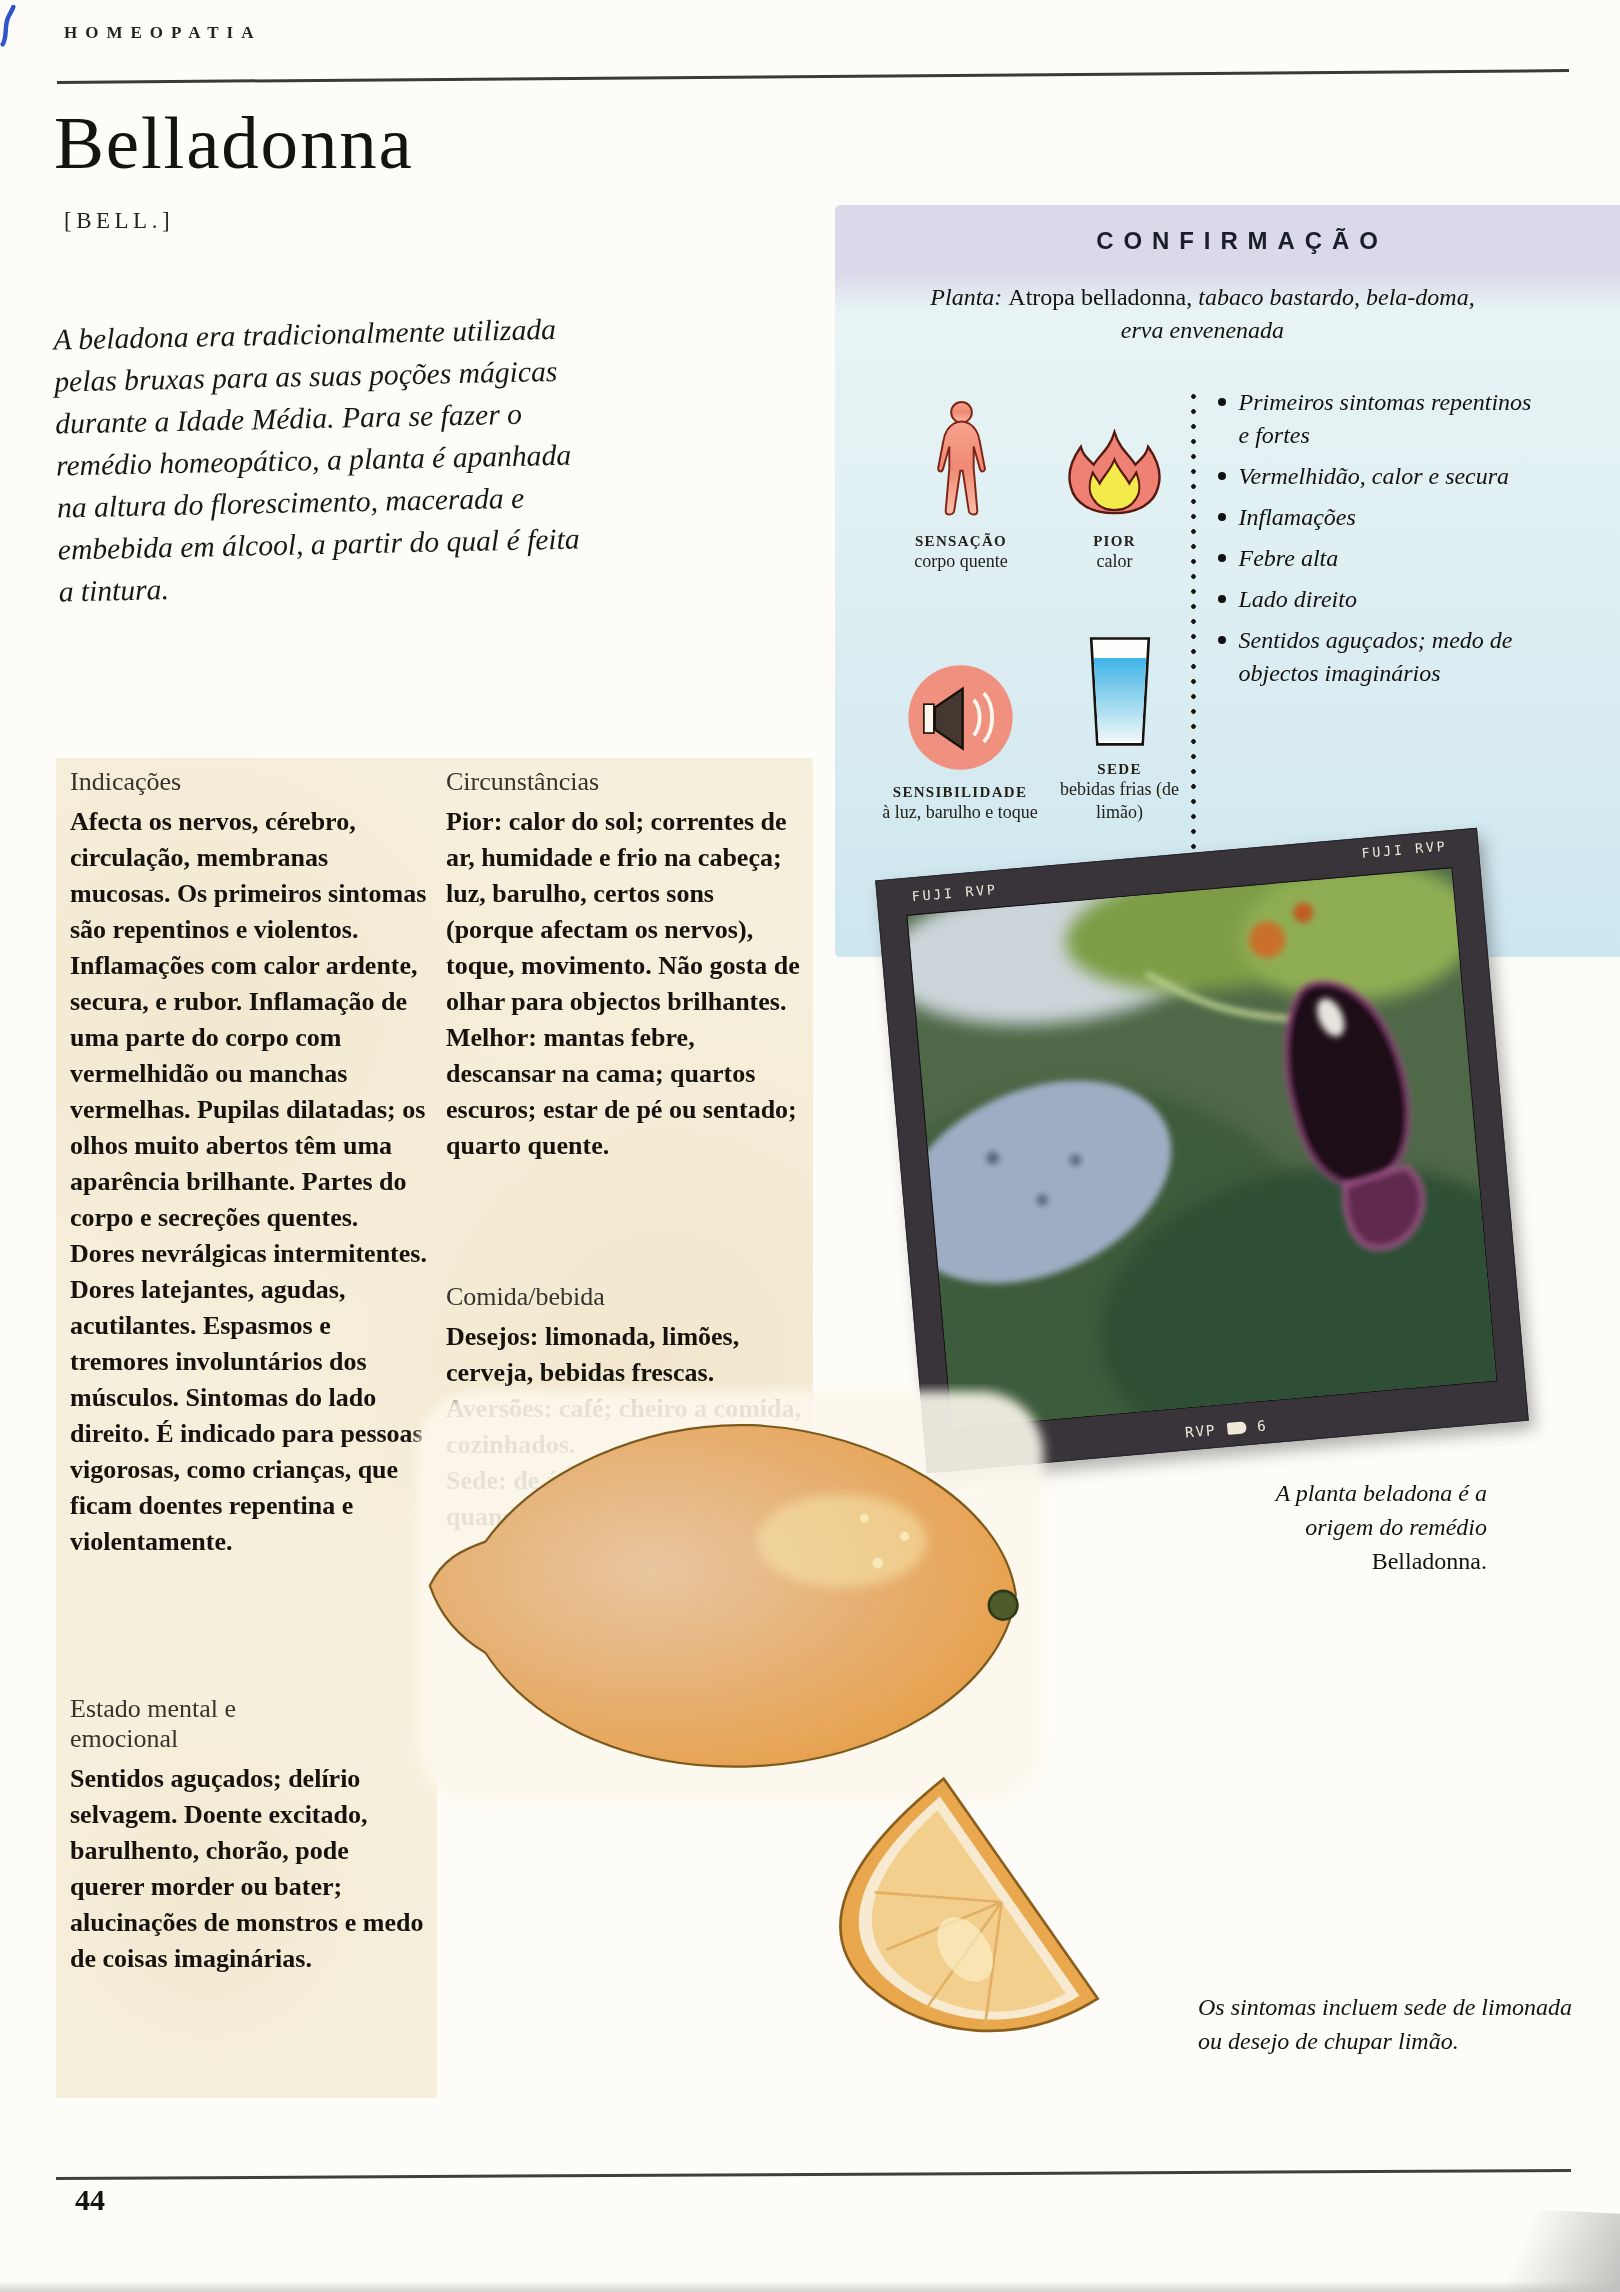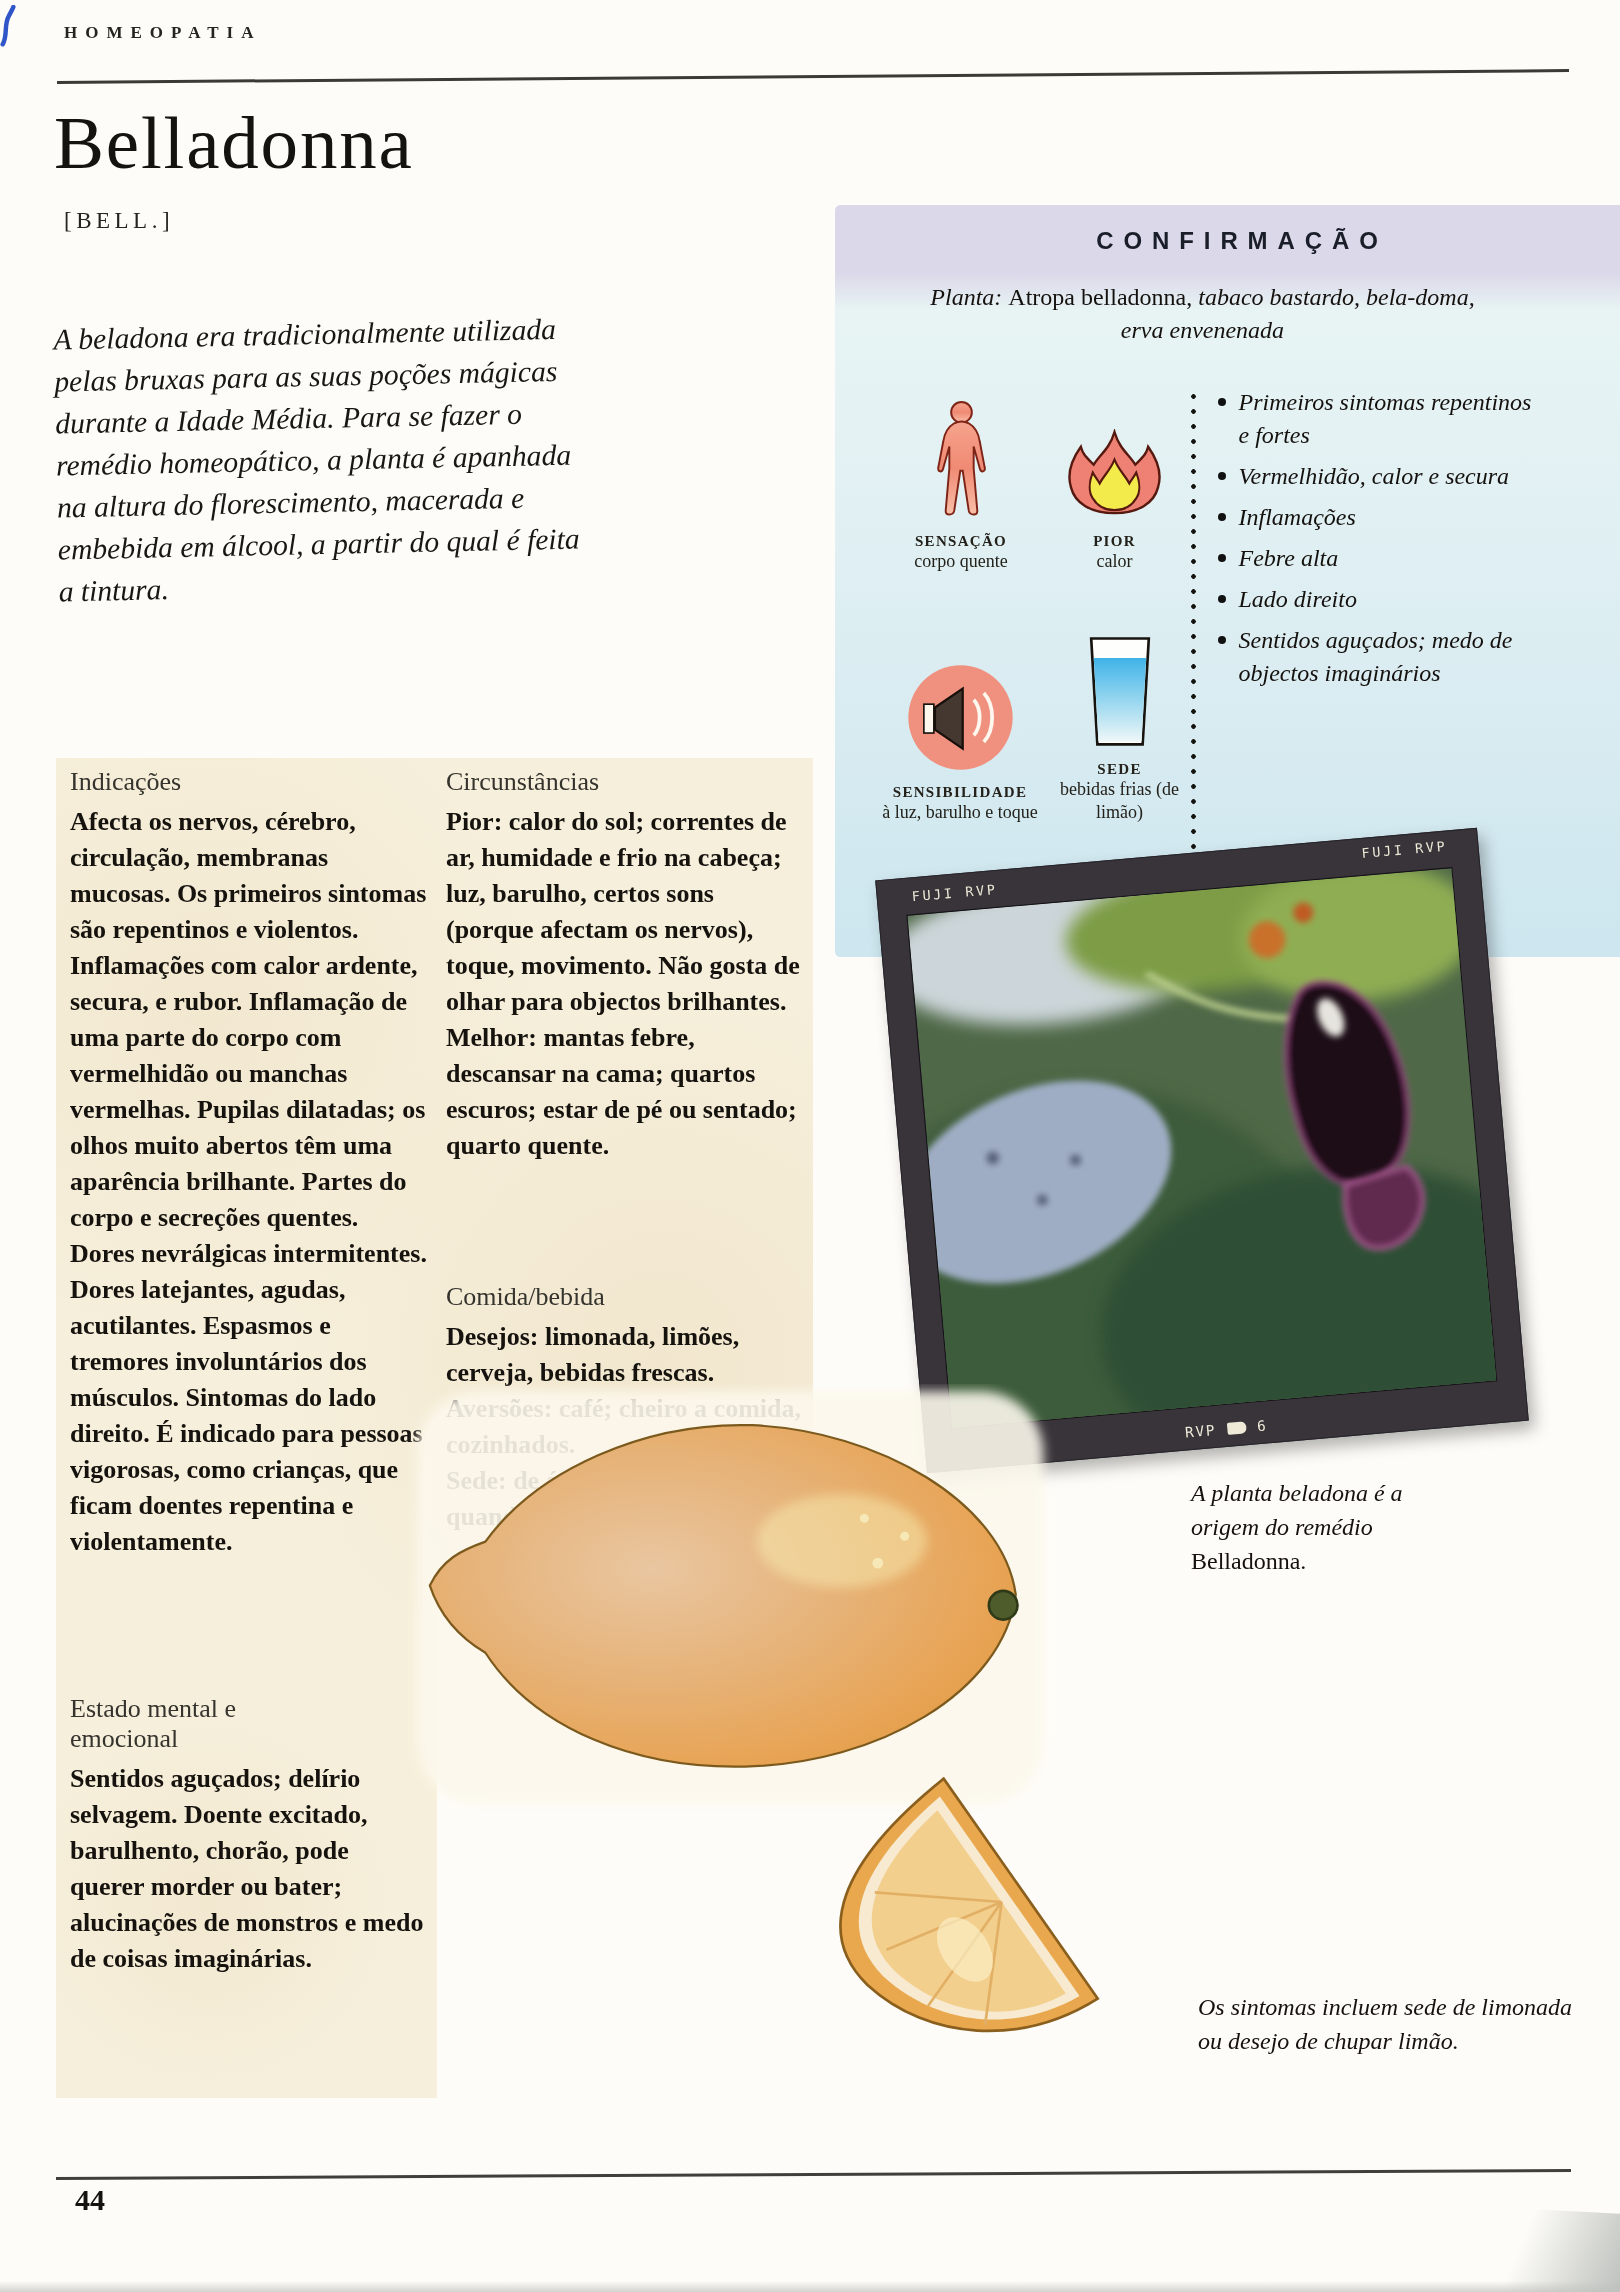--- a/index.html
+++ b/index.html
@@ -51,21 +51,21 @@
     border:1.8px solid #141216;}
   .film-label{position:absolute;font-family:"DejaVu Sans Mono",monospace;font-size:13.4px;
     letter-spacing:2.7px;color:#eee8d6;}
   .film-tl{left:34px;top:10.7px;}
   .film-tr{right:30px;top:7.2px;}
   .film-bottom{position:absolute;left:0;bottom:9px;width:100%;display:flex;gap:10.7px;
     justify-content:center;align-items:center;font-family:"DejaVu Sans Mono",monospace;
     font-size:14.3px;letter-spacing:1.8px;color:#efe9d8;}
   .cartridge{display:inline-block;width:19.7px;height:11.6px;background:#efe9d8;
     border-radius:1.8px 5.4px 5.4px 1.8px;}
-  .photo-caption{position:absolute;left:1191px;top:1476px;width:296px;text-align:left;
+  .photo-caption{position:absolute;left:1191px;top:1476px;width:296px;text-align:right;
     font-style:italic;font-size:24px;line-height:34px;color:#14110e;}
   .photo-caption .upright{font-style:normal;}
   
   .col-bg-top{position:absolute;left:56px;top:758px;width:757px;height:853px;background:#f6efdb;
     background-image:radial-gradient(circle at 20% 30%,rgba(210,170,110,.10),rgba(0,0,0,0) 40%),
                      radial-gradient(circle at 80% 70%,rgba(210,170,110,.12),rgba(0,0,0,0) 45%);}
   .col-bg-left{position:absolute;left:56px;top:1610px;width:381px;height:488px;background:#f6efdb;
     background-image:radial-gradient(circle at 40% 60%,rgba(210,170,110,.10),rgba(0,0,0,0) 50%);}
   .col-heading{font-size:26px;font-weight:normal;color:#35332d;margin:0 0 7.2px 0;}
   .col-body{font-size:26px;font-weight:bold;line-height:36px;color:#16130f;margin:0;}

